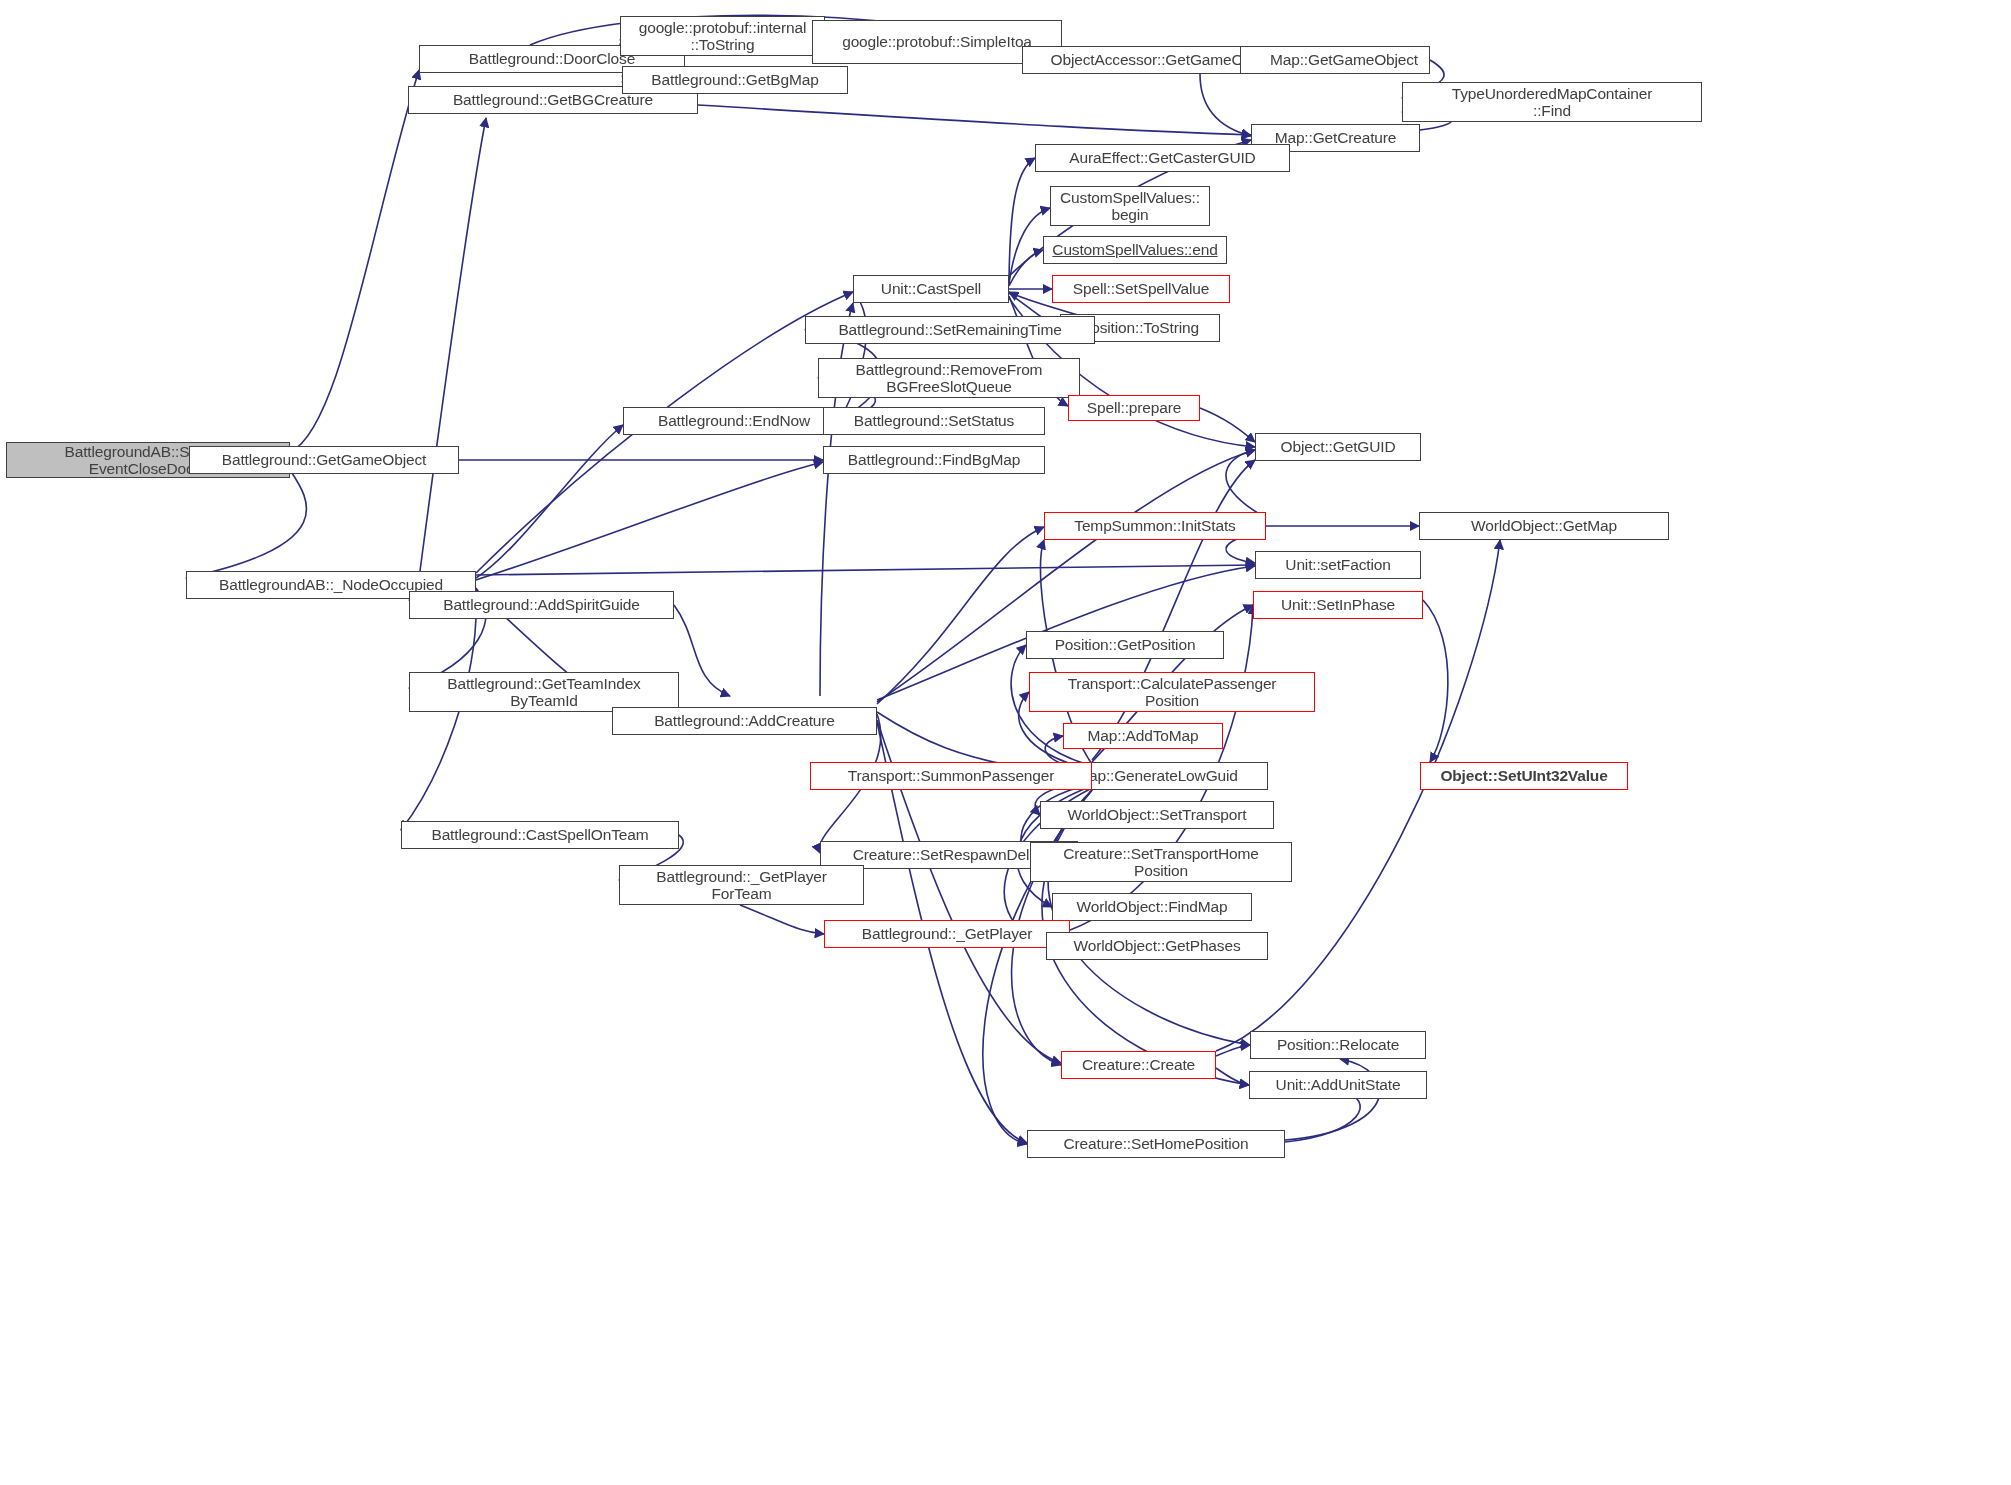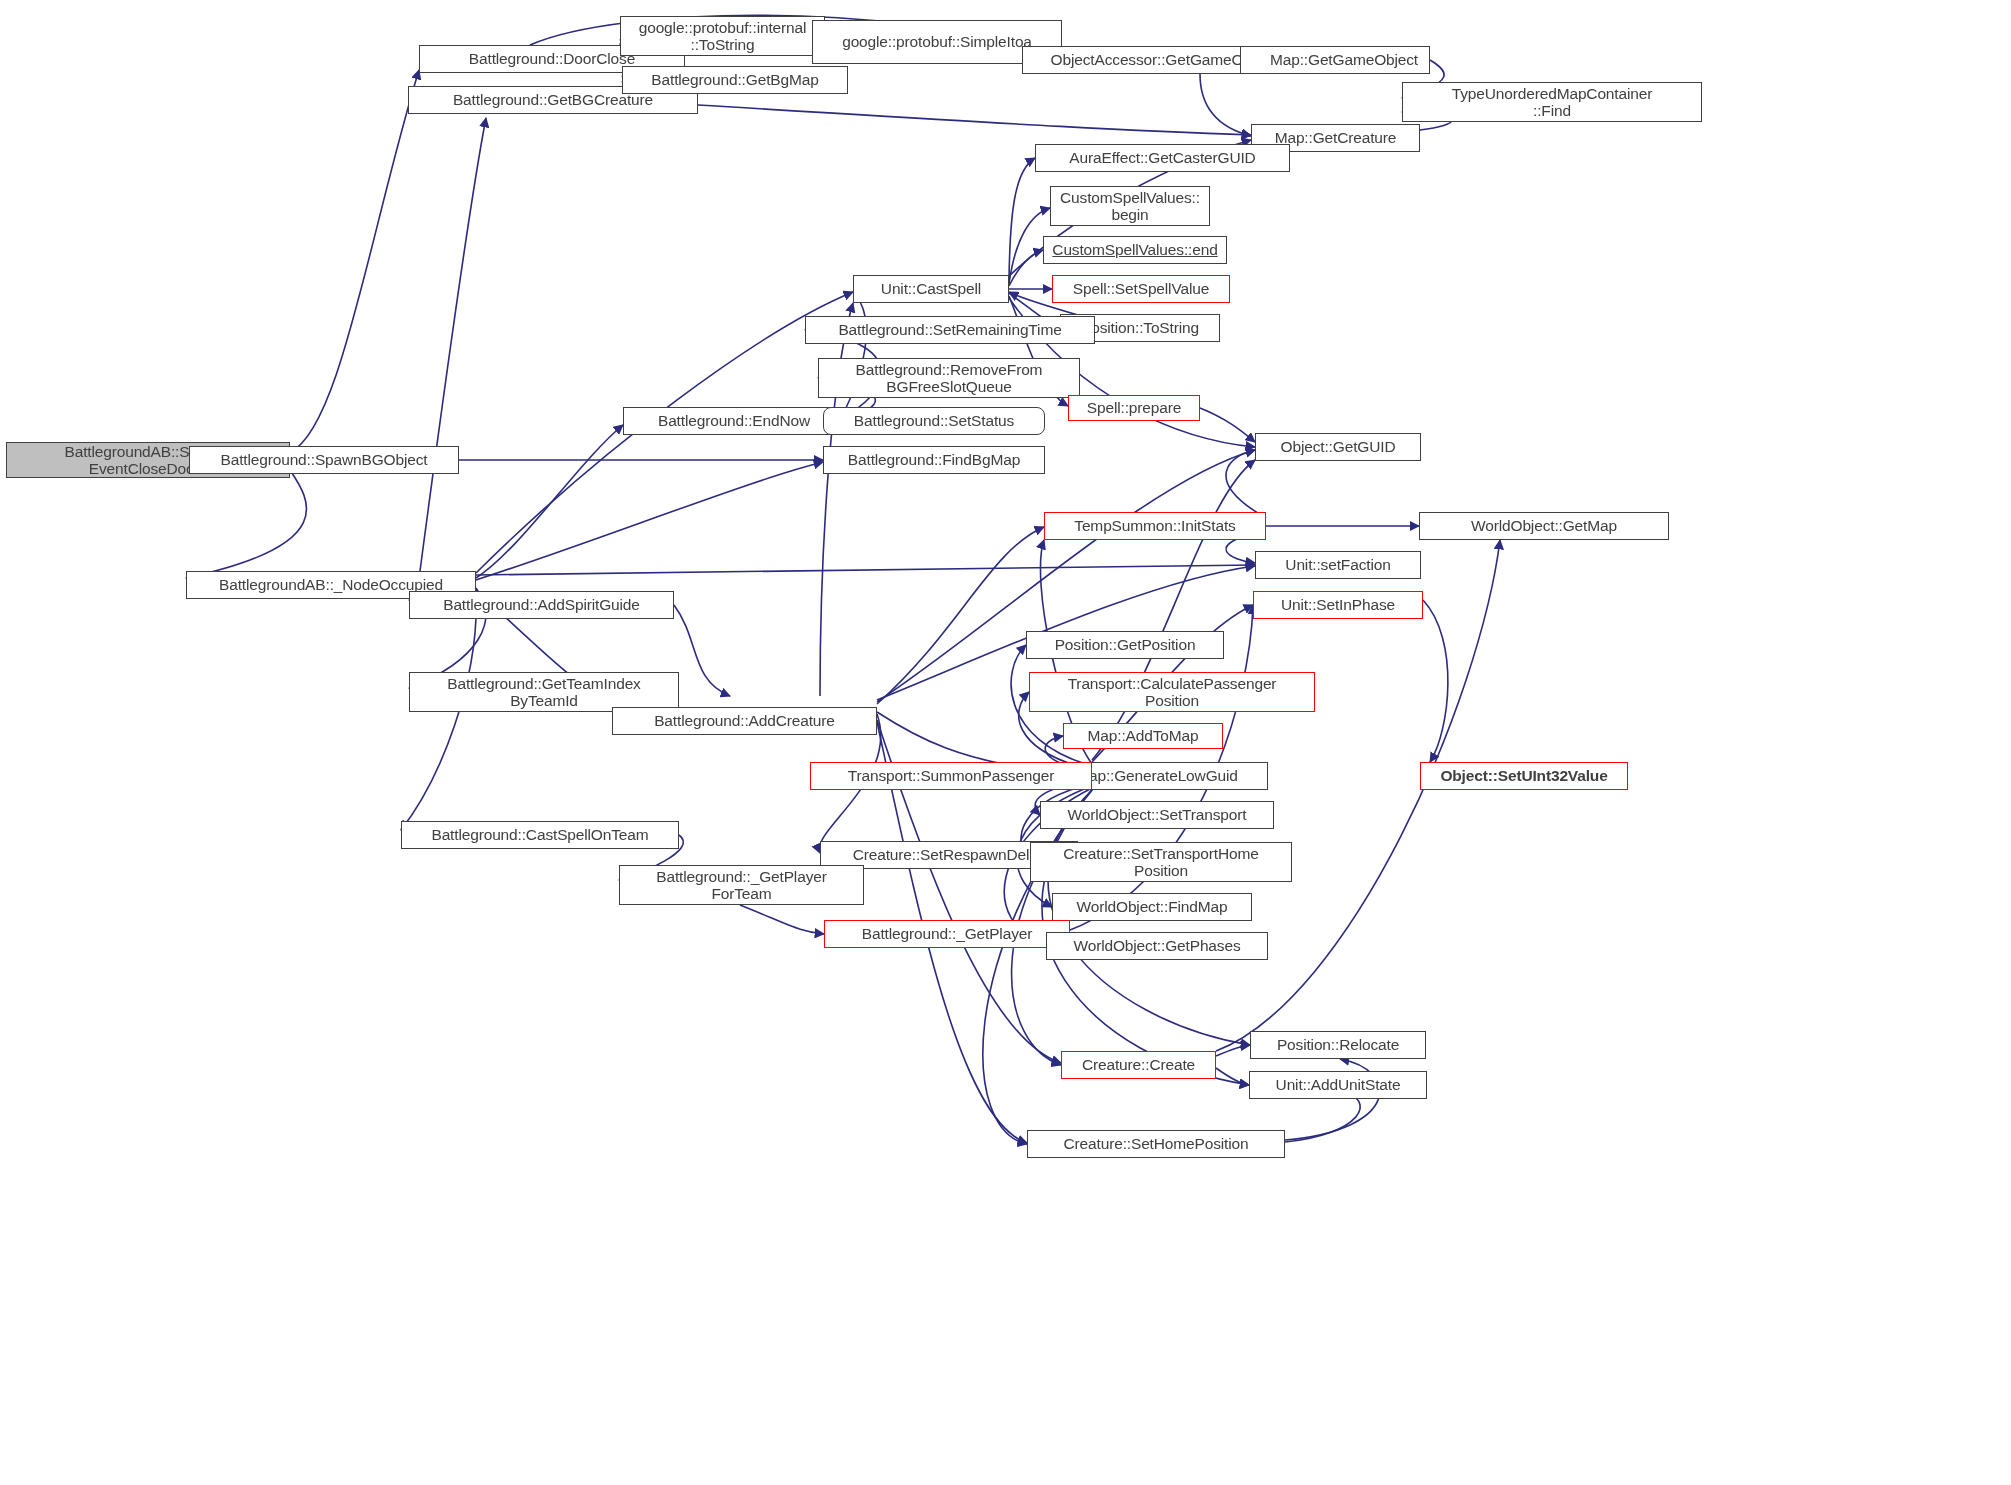--- a/index.html
+++ b/index.html
@@ -155,24 +155,24 @@
 begin</div>
       <div class="node" style="left: 1043px; top: 236px; width: 184px; height: 28px; text-decoration: underline;">CustomSpellValues::end</div>
       <div class="node" style="left: 853px; top: 275px; width: 156px; height: 28px;">Unit::CastSpell</div>
       <div class="node red" style="left: 1052px; top: 275px; width: 178px; height: 28px;">Spell::SetSpellValue</div>
       <div class="node" style="left: 1060px; top: 314px; width: 160px; height: 28px;">Position::ToString</div>
       <div class="node" style="left: 805px; top: 316px; width: 290px; height: 28px;">Battleground::SetRemainingTime</div>
       <div class="node" style="left: 818px; top: 358px; width: 262px; height: 40px;">Battleground::RemoveFrom
 BGFreeSlotQueue</div>
       <div class="node red" style="left: 1068px; top: 395px; width: 132px; height: 26px;">Spell::prepare</div>
       <div class="node" style="left: 623px; top: 407px; width: 222px; height: 28px;">Battleground::EndNow</div>
-      <div class="node" style="left: 823px; top: 407px; width: 222px; height: 28px; border-radius: 8px;">Battleground::SetStatus</div>
+      <div class="node" style="left: 823px; top: 407px; width: 222px; height: 28px;">Battleground::SetStatus</div>
       <div class="node" style="left: 1255px; top: 433px; width: 166px; height: 28px;">Object::GetGUID</div>
       <div class="node" style="left: 823px; top: 446px; width: 222px; height: 28px;">Battleground::FindBgMap</div>
-      <div class="node" style="left: 189px; top: 446px; width: 270px; height: 28px;">Battleground::SpawnBGObject</div>
+      <div class="node" style="left: 189px; top: 446px; width: 270px; height: 28px;">Battleground::GetGameObject</div>
       <div class="node red" style="left: 1044px; top: 512px; width: 222px; height: 28px;">TempSummon::InitStats</div>
       <div class="node" style="left: 1419px; top: 512px; width: 250px; height: 28px;">WorldObject::GetMap</div>
       <div class="node" style="left: 1255px; top: 551px; width: 166px; height: 28px;">Unit::setFaction</div>
       <div class="node" style="left: 186px; top: 571px; width: 290px; height: 28px;">BattlegroundAB::_NodeOccupied</div>
       <div class="node red" style="left: 1253px; top: 591px; width: 170px; height: 28px;">Unit::SetInPhase</div>
       <div class="node" style="left: 409px; top: 591px; width: 265px; height: 28px;">Battleground::AddSpiritGuide</div>
       <div class="node" style="left: 1026px; top: 631px; width: 198px; height: 28px;">Position::GetPosition</div>
       <div class="node red" style="left: 1029px; top: 672px; width: 286px; height: 40px;">Transport::CalculatePassenger
 Position</div>
       <div class="node" style="left: 409px; top: 672px; width: 270px; height: 40px;">Battleground::GetTeamIndex

